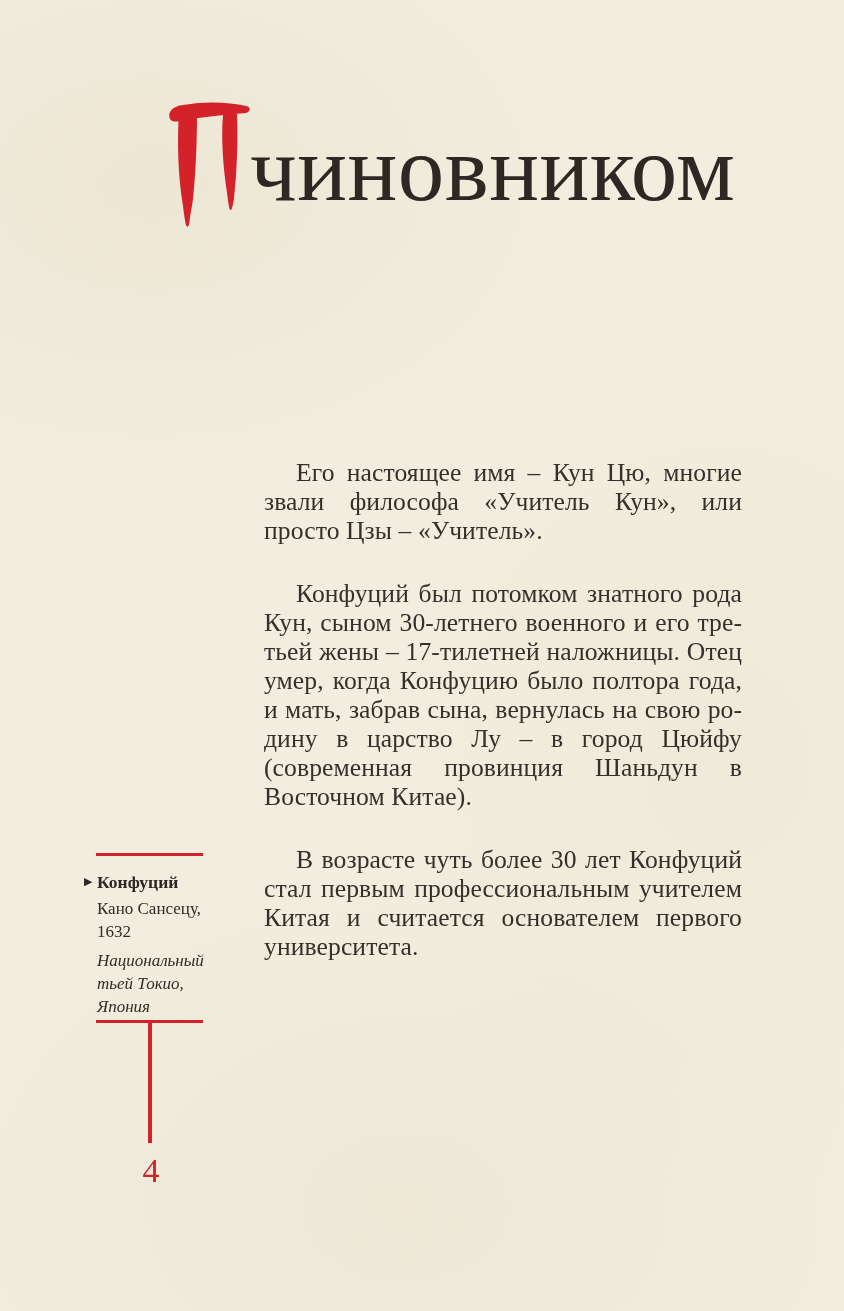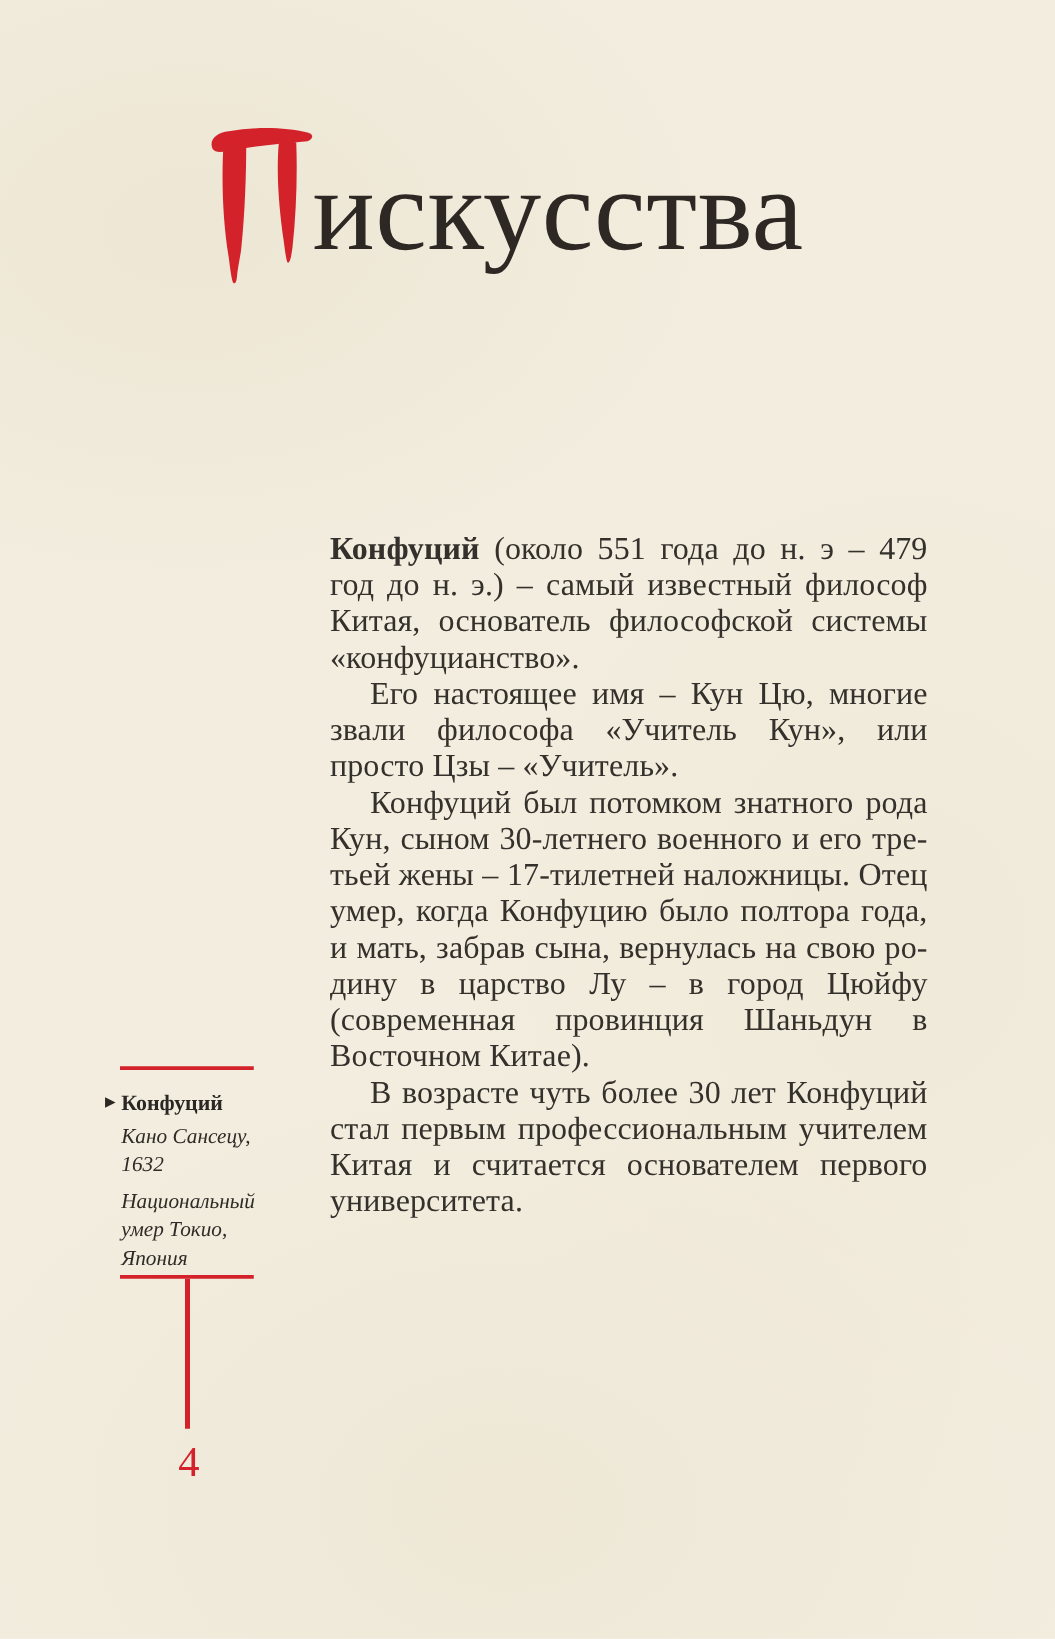--- a/index.html
+++ b/index.html
@@ -28,21 +28,21 @@
     color: #2d2823; white-space: nowrap;
   }
 
   
   .body-col {
     position: absolute; left: 264px; top: 424px; width: 478px;
     font-size: 25.6px; line-height: 29px;
     text-align: justify; letter-spacing: 0.1px;
   }
   .body-col p { margin: 0; }
-  .body-col p.indent { text-indent: 32px; }
+  .body-col p.indent { text-indent: 32px; margin-top: 34px; }
   .lead { font-weight: bold; }
 
   
   .caption { position: absolute; left: 84px; top: 853px; width: 126px; }
   .rule {
     position: absolute; left: 12px; width: 107px; height: 3px;
     background: #d4222b;
   }
   .rule-top { top: 0; }
   .rule-bottom { top: 167px; }
@@ -55,21 +55,21 @@
     position: absolute; left: 0; top: 4px;
     font-size: 11px; color: #2b2724;
     font-family: "DejaVu Sans", sans-serif;
   }
   .caption-title {
     display: block; margin-left: 13px;
     font-size: 17.5px; font-weight: bold; line-height: 22px; color: #2b2724;
   }
   .caption-credit {
     position: absolute; left: 13px; top: 44px; width: 110px;
-    font-style: italic; font-size: 17px; line-height: 23px; color: #2f2b27;
+    font-size: 17px; line-height: 23px; color: #2f2b27;
   }
   .caption-location {
     position: absolute; left: 13px; top: 96px; width: 113px;
     font-style: italic; font-size: 17px; line-height: 23px; color: #2f2b27;
   }
 
   
   .page-number {
     position: absolute; left: 129px; top: 1152px; width: 44px;
     text-align: center;
@@ -91,39 +91,36 @@
       <g fill="#d4222b">
 
         <path d="M4,21 C1,14 7,8 17,7 C40,3 63,4 80,8 C85,9 85,13 80,15 C57,17 35,19 15,23 C10,24 6,24 4,21 Z"></path>
 
         <path d="M13,14 C11,44 12,78 17,108 C18,116 19,124 20,127 C21,130 23,129 23.5,124 C24,117 26,109 27,101 C30,72 31,42 31,15 C25,12 18,12 13,14 Z"></path>
 
         <path d="M57,17 C55,40 57,68 61,95 C62,103 63,110 64,112 C66,113 67,107 68,100 C71,72 72,42 71,16 C66,14 61,15 57,17 Z"></path>
       </g>
     </svg>
     <span class="sr-only">П</span>
-    <span class="heading-rest">искусства</span>
+    <span class="heading-rest">чиновником</span>
   </header>
 
   <aside class="caption">
     <div class="rule rule-top"></div>
     <div class="caption-title-row">
       <span class="caption-marker">▶</span>
       <span class="caption-title">Конфуций</span>
     </div>
     <div class="caption-credit">Кано Сансецу, 1632</div>
-    <div class="caption-location">Национальный умер Токио, Япония</div>
+    <div class="caption-location">Национальный тьей Токио, Япония</div>
     <div class="rule rule-bottom"></div>
     <div class="connector"></div>
   </aside>
 
   <main class="body-col">
-    <p>
-      <span class="lead">Конфуций</span><span> (около 551 года до н. э – 479 год до н. э.) – самый известный философ Китая, основатель философской системы «конфу­цианство».</span>
-    </p>
     <p class="indent">
       <span>Его настоящее имя – Кун Цю, многие звали философа «Учитель Кун», или просто Цзы – «Учитель».</span>
     </p>
     <p class="indent">
       <span>Конфуций был потомком знатного рода Кун, сыном 30-летнего военного и его тре­тьей жены – 17-тилетней наложницы. Отец умер, когда Конфуцию было полтора года, и мать, забрав сына, вернулась на свою ро­дину в царство Лу – в город Цюйфу (совре­менная провинция Шаньдун в Восточном Китае).</span>
     </p>
     <p class="indent">
       <span>В возрасте чуть более 30 лет Конфуций стал первым профессиональным учителем Китая и считается основателем первого университета.</span>
     </p>
   </main>

